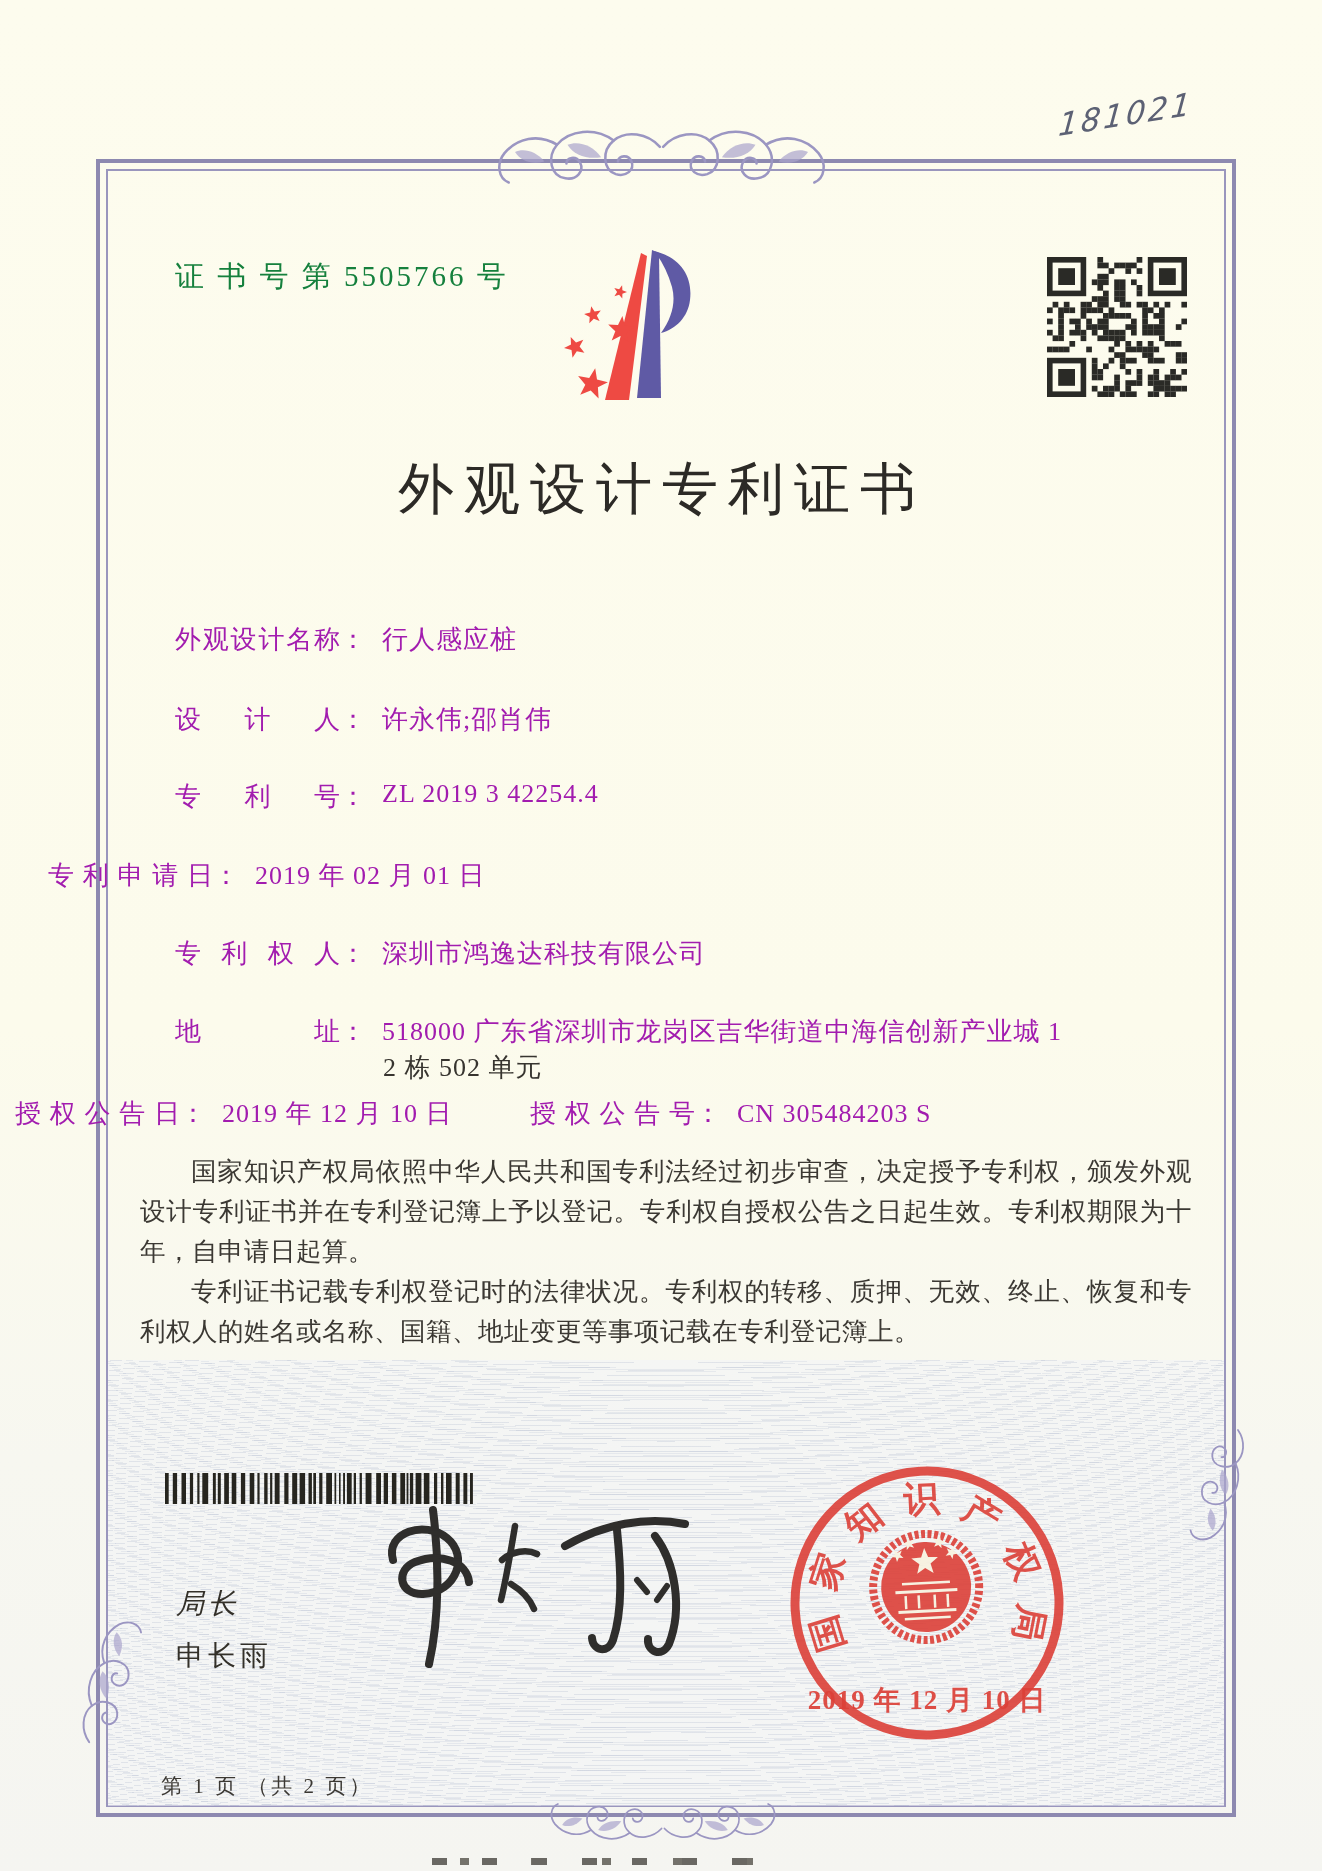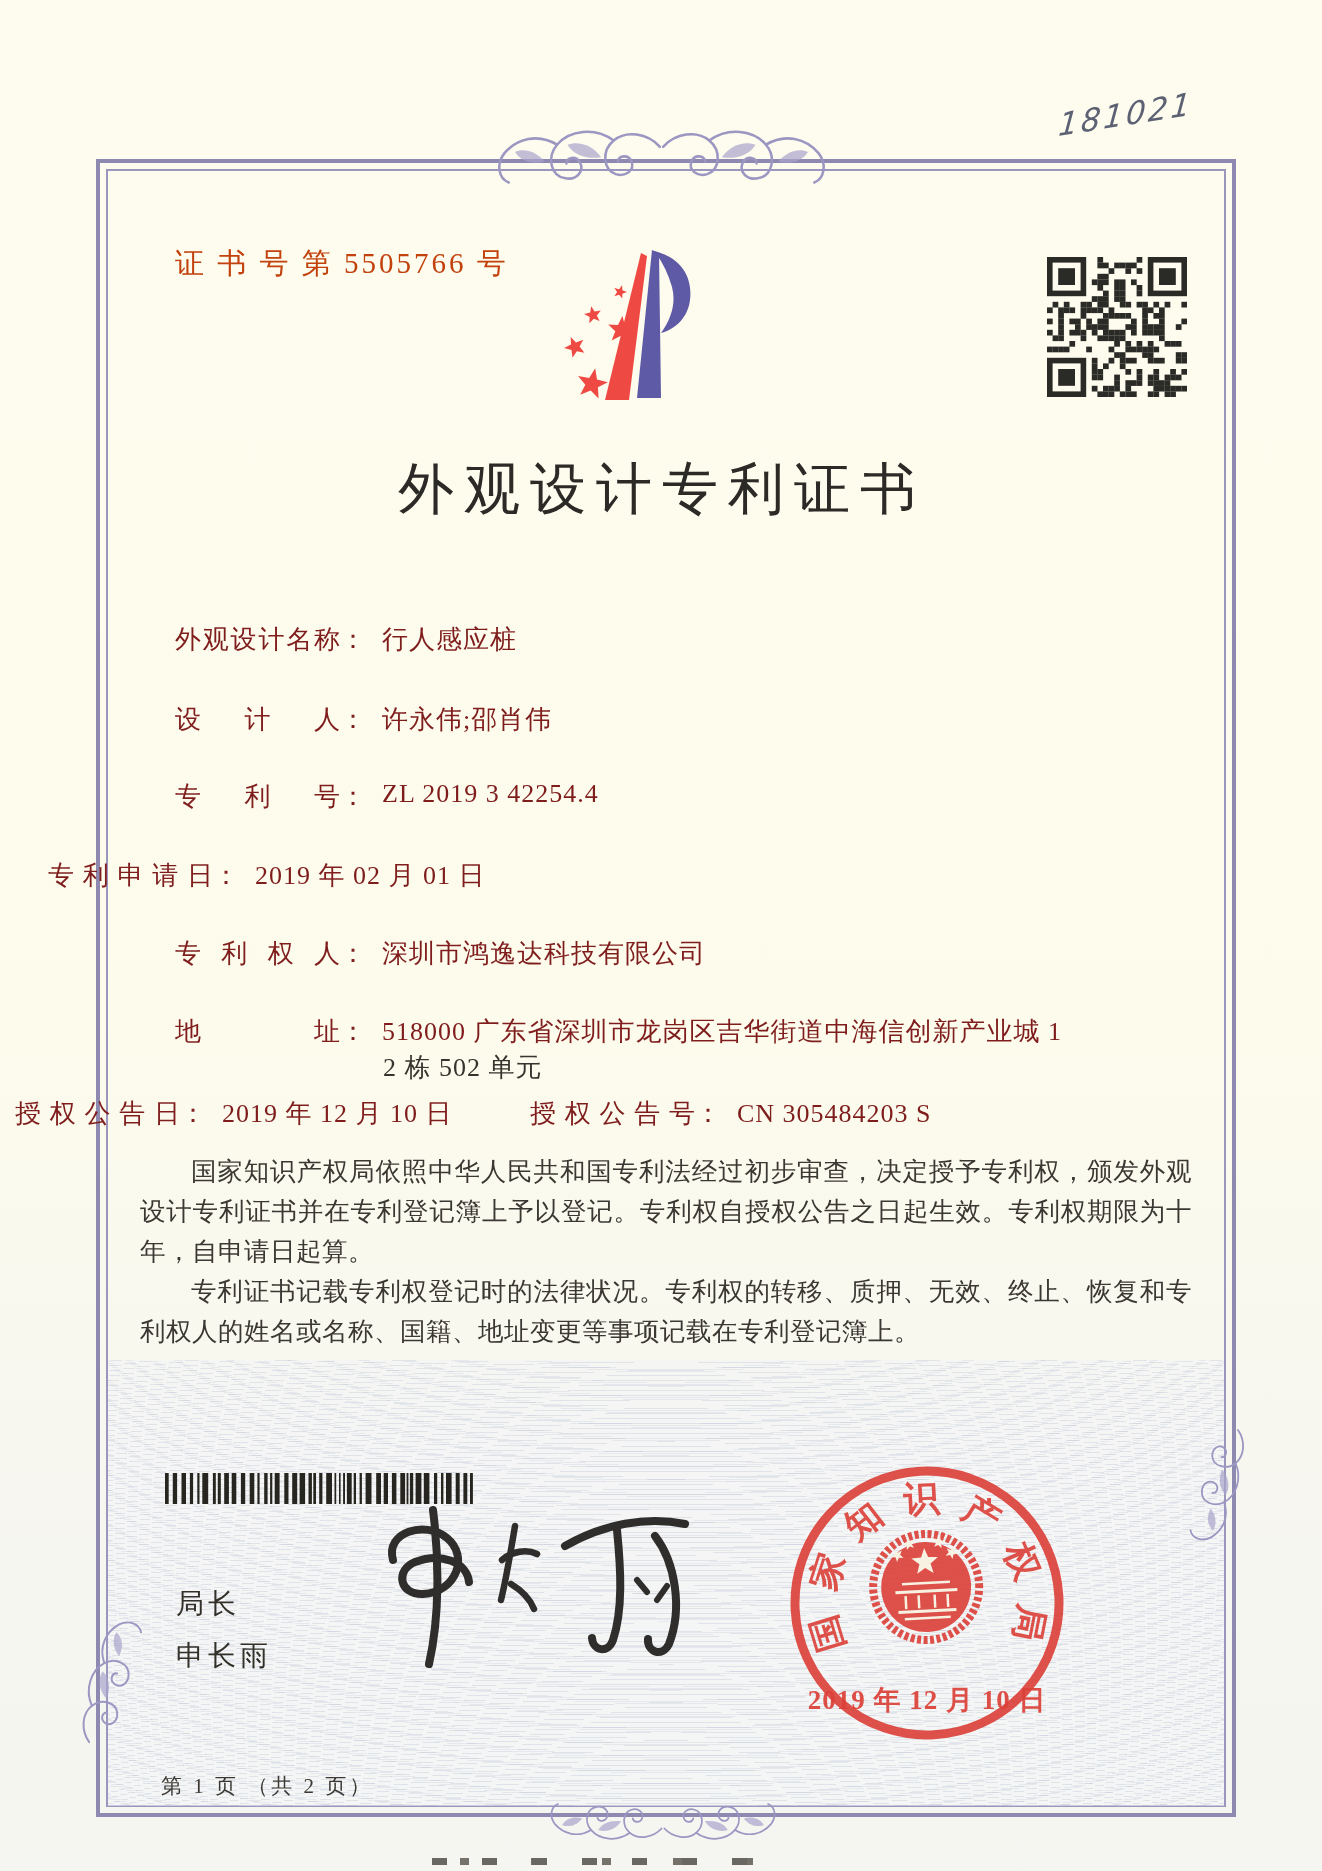--- a/index.html
+++ b/index.html
@@ -18,24 +18,24 @@
     background-color:rgba(242,244,247,.55);
     background-image:
       repeating-radial-gradient(120% 62% at 50% 225%, rgba(122,138,176,.17) 0 1.3px, rgba(0,0,0,0) 1.3px 8px),
       repeating-radial-gradient(135% 70% at 50% -125%, rgba(122,138,176,.12) 0 1.3px, rgba(0,0,0,0) 1.3px 9px);
   }
   
   .handnote{
     left:1058px;top:96px;font-family:"DejaVu Sans",sans-serif;font-style:italic;
     font-size:31px;color:#5c6174;transform:rotate(-9deg) skewX(-14deg);letter-spacing:3px;
   }
-  .certno{left:175px;top:244px;font-size:29px;letter-spacing:3px;color:#c2410c;}
+  .certno{left:175px;top:257px;font-size:29px;letter-spacing:3px;color:#15803d;}
   .title{left:96px;top:452px;width:1132px;text-align:center;font-size:56px;font-weight:400;
          letter-spacing:10px;color:#2c2a26;}
-  .frow{left:0;top:0;width:1322px;padding-left:175px;box-sizing:border-box;font-size:26px;color:#7f1d1d;}
+  .frow{left:0;top:0;width:1322px;padding-left:175px;box-sizing:border-box;font-size:26px;color:#a21caf;}
   .flabel{display:inline-block;width:165px;text-align:justify;text-align-last:justify;vertical-align:top;}
   .fcolon{display:inline-block;vertical-align:top;}
   .fvalue{margin-left:16px;letter-spacing:1px;}
   .pairblock{display:inline-block;width:515px;}
   .addr2{left:383px;font-size:26px;color:#37342f;letter-spacing:1px;}
   .bodytext{left:140px;top:1152px;width:1052px;font-size:25.5px;line-height:40px;
             color:#3b3833;text-align:justify;letter-spacing:.5px;}
   .bodytext p{margin:0;text-indent:2em;}
   .signer{left:176px;font-size:28px;color:#333029;letter-spacing:4px;}
   .sealdate{left:785px;top:1682px;width:284px;text-align:center;font-size:27px;
@@ -388,21 +388,21 @@
     <rect x="250.6" y="0" width="5.8" height="31" fill="#26251f"></rect>
     <rect x="258.8" y="0" width="5.6" height="31" fill="#26251f"></rect>
     <rect x="269.0" y="0" width="3.2" height="31" fill="#26251f"></rect>
     <rect x="276.0" y="0" width="2.4" height="31" fill="#26251f"></rect>
     <rect x="281.0" y="0" width="5.6" height="31" fill="#26251f"></rect>
     <rect x="290.7" y="0" width="4.0" height="31" fill="#26251f"></rect>
     <rect x="298.4" y="0" width="3.9" height="31" fill="#26251f"></rect>
     <rect x="305.0" y="0" width="2.9" height="31" fill="#26251f"></rect>
   </svg>
 
-<div class="abs signer" style="top:1585px;">局长</div>
+<div class="abs signer" style="top:1585px;font-style:italic;">局长</div>
 <div class="abs signer" style="top:1637px;">申长雨</div>
 
 <svg class="abs" style="left:355px;top:1488px;" width="340" height="215" viewBox="0 0 340 215" fill="none" stroke="#1f1e1c" stroke-width="8" stroke-linecap="round" opacity="0.92">
   <path d="M78,22 C84,70 85,128 74,176"></path>
   <path d="M38,72 C30,44 70,32 92,50 C114,68 102,104 68,106 C44,107 40,82 60,74 C86,64 112,74 114,94"></path>
   <path d="M160,38 C155,68 150,96 146,112" stroke-width="6.5"></path>
   <path d="M147,72 C157,63 172,61 182,66" stroke-width="6.5"></path>
   <path d="M156,96 C166,102 175,111 179,121" stroke-width="6.5"></path>
   <path d="M210,58 C248,36 292,28 330,36"></path>
   <path d="M262,42 C266,82 268,122 258,152 C253,166 238,163 237,150"></path>

